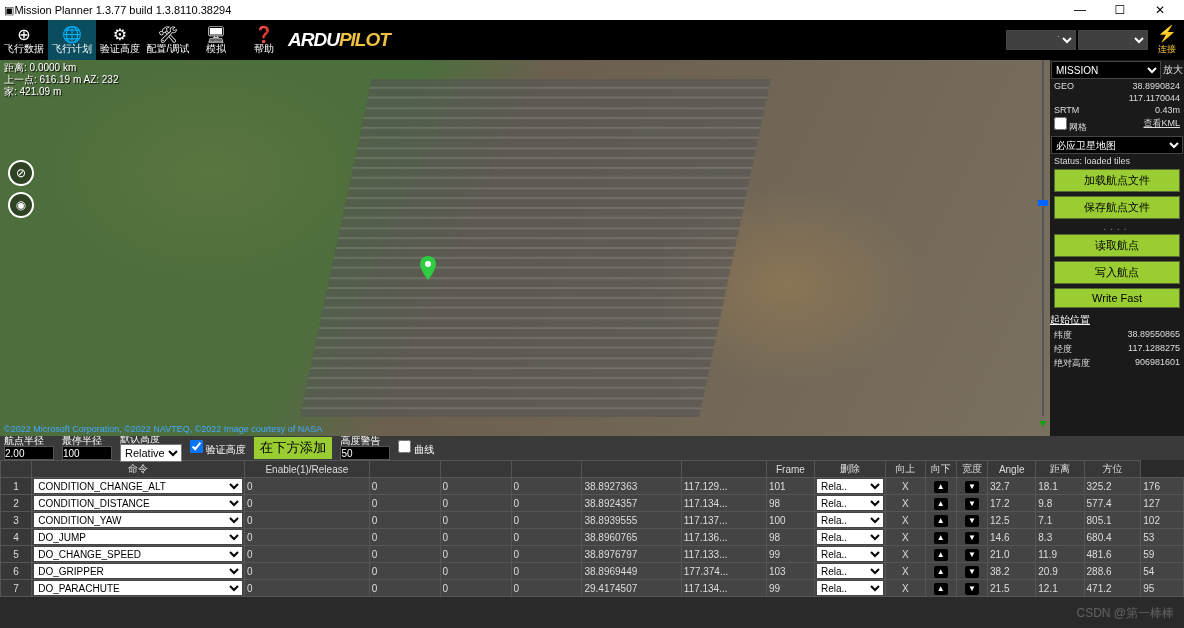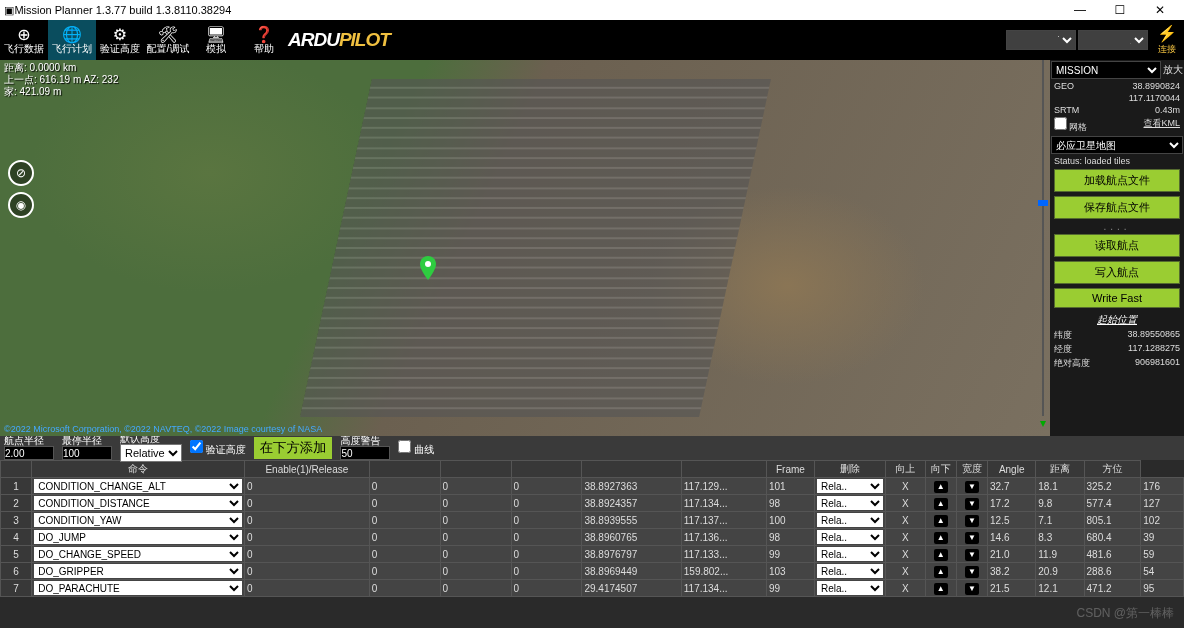--- a/index.html
+++ b/index.html
@@ -31,21 +31,21 @@
 .compass div{width:26px;height:26px;border:2px solid #fff;border-radius:50%;background:rgba(0,0,0,.4);display:flex;align-items:center;justify-content:center;color:#fff;font-size:12px;}
 .marker{position:absolute;left:40%;top:52%;width:16px;height:24px;}
 .marker svg{width:100%;height:100%;}
 .rside { width: 134px; background: #1a1a1a; display: flex; flex-direction: column; font-size: 10px; }
 .rside-top{display:flex;align-items:center;gap:2px;padding:1px;}
 .rside-top select{flex:1;background:#000;color:#fff;border:1px solid #444;height:18px;font-size:10px;}
 .rside-row{display:flex;justify-content:space-between;padding:1px 4px;color:#ddd;font-size:9px;}
 .rside-row input[type=checkbox]{margin-right:2px;}
 .rside-btn{background:#9acd32;color:#000;border:1px solid #556b2f;margin:2px 4px;padding:3px 0;font-size:11px;text-align:center;}
 .rside-dots{text-align:center;letter-spacing:4px;color:#888;}
-.rside-lbl{text-align:center;color:#fff;text-decoration:underline;font-size:10px;padding-top:3px;font-style:italic;}
+.rside-lbl{text-align:left;color:#fff;text-decoration:underline;font-size:10px;padding-top:3px;}
 .rside-grid{display:grid;grid-template-columns:44px 1fr;gap:1px 19px;padding:2px 4px;font-size:9px;}
 .rside-grid span:nth-child(even){text-align:right;}
 .vslider{position:absolute;right:136px;top:60px;width:10px;height:370px;display:flex;flex-direction:column;align-items:center;}
 .vslider .track{width:2px;flex:1;background:#555;}
 .vslider .thumb{width:10px;height:6px;background:#06f;position:absolute;top:140px;}
 .vslider .down{color:#0a0;font-size:12px;}
 .mid { height: 24px; background: #3a3a3a; display: flex; align-items: center; gap: 8px; padding: 0 4px; font-size: 10px; color:#fff;}
 .mid .col{display:flex;flex-direction:column;line-height:10px;}
 .mid input.sm{width:50px;background:#000;color:#fff;border:1px solid #555;height:14px;font-size:10px;}
 .mid select{background:#fff;color:#000;height:18px;font-size:11px;}
@@ -297,21 +297,21 @@
           <td style="width:70px">38.8960765</td>
           <td style="width:60px">117.136...</td>
           <td style="width:30px">98</td>
           <td style="width:50px"><select><option>Rela..</option></select></td>
           <td class="c" style="width:28px"><span>X</span></td>
           <td class="c" style="width:22px"><span class="arr">▲</span></td>
           <td class="c" style="width:22px"><span class="arr">▼</span></td>
           <td style="width:34px">14.6</td>
           <td style="width:34px">8.3</td>
           <td style="width:40px">680.4</td>
-          <td style="width:30px">39</td>
+          <td style="width:30px">53</td>
         </tr>
         <tr>
           <td class="num">5</td>
           <td style="width:150px"><select><option>DO_CHANGE_SPEED</option></select></td>
           <td style="width:80px"><input value="0" style=""></td>
           <td style="width:50px"><input value="0" style=""></td>
           <td style="width:50px"><input value="0" style=""></td>
           <td style="width:50px"><input value="0" style=""></td>
           <td style="width:70px">38.8976797</td>
           <td style="width:60px">117.133...</td>
@@ -326,21 +326,21 @@
           <td style="width:30px">59</td>
         </tr>
         <tr>
           <td class="num">6</td>
           <td style="width:150px"><select><option>DO_GRIPPER</option></select></td>
           <td style="width:80px"><input value="0" style=""></td>
           <td style="width:50px"><input value="0" style=""></td>
           <td style="width:50px"><input value="0" style=""></td>
           <td style="width:50px"><input value="0" style=""></td>
           <td style="width:70px">38.8969449</td>
-          <td style="width:60px">159.802...</td>
+          <td style="width:60px">177.374...</td>
           <td style="width:30px">103</td>
           <td style="width:50px"><select><option>Rela..</option></select></td>
           <td class="c" style="width:28px"><span>X</span></td>
           <td class="c" style="width:22px"><span class="arr">▲</span></td>
           <td class="c" style="width:22px"><span class="arr">▼</span></td>
           <td style="width:34px">38.2</td>
           <td style="width:34px">20.9</td>
           <td style="width:40px">288.6</td>
           <td style="width:30px">54</td>
         </tr>

